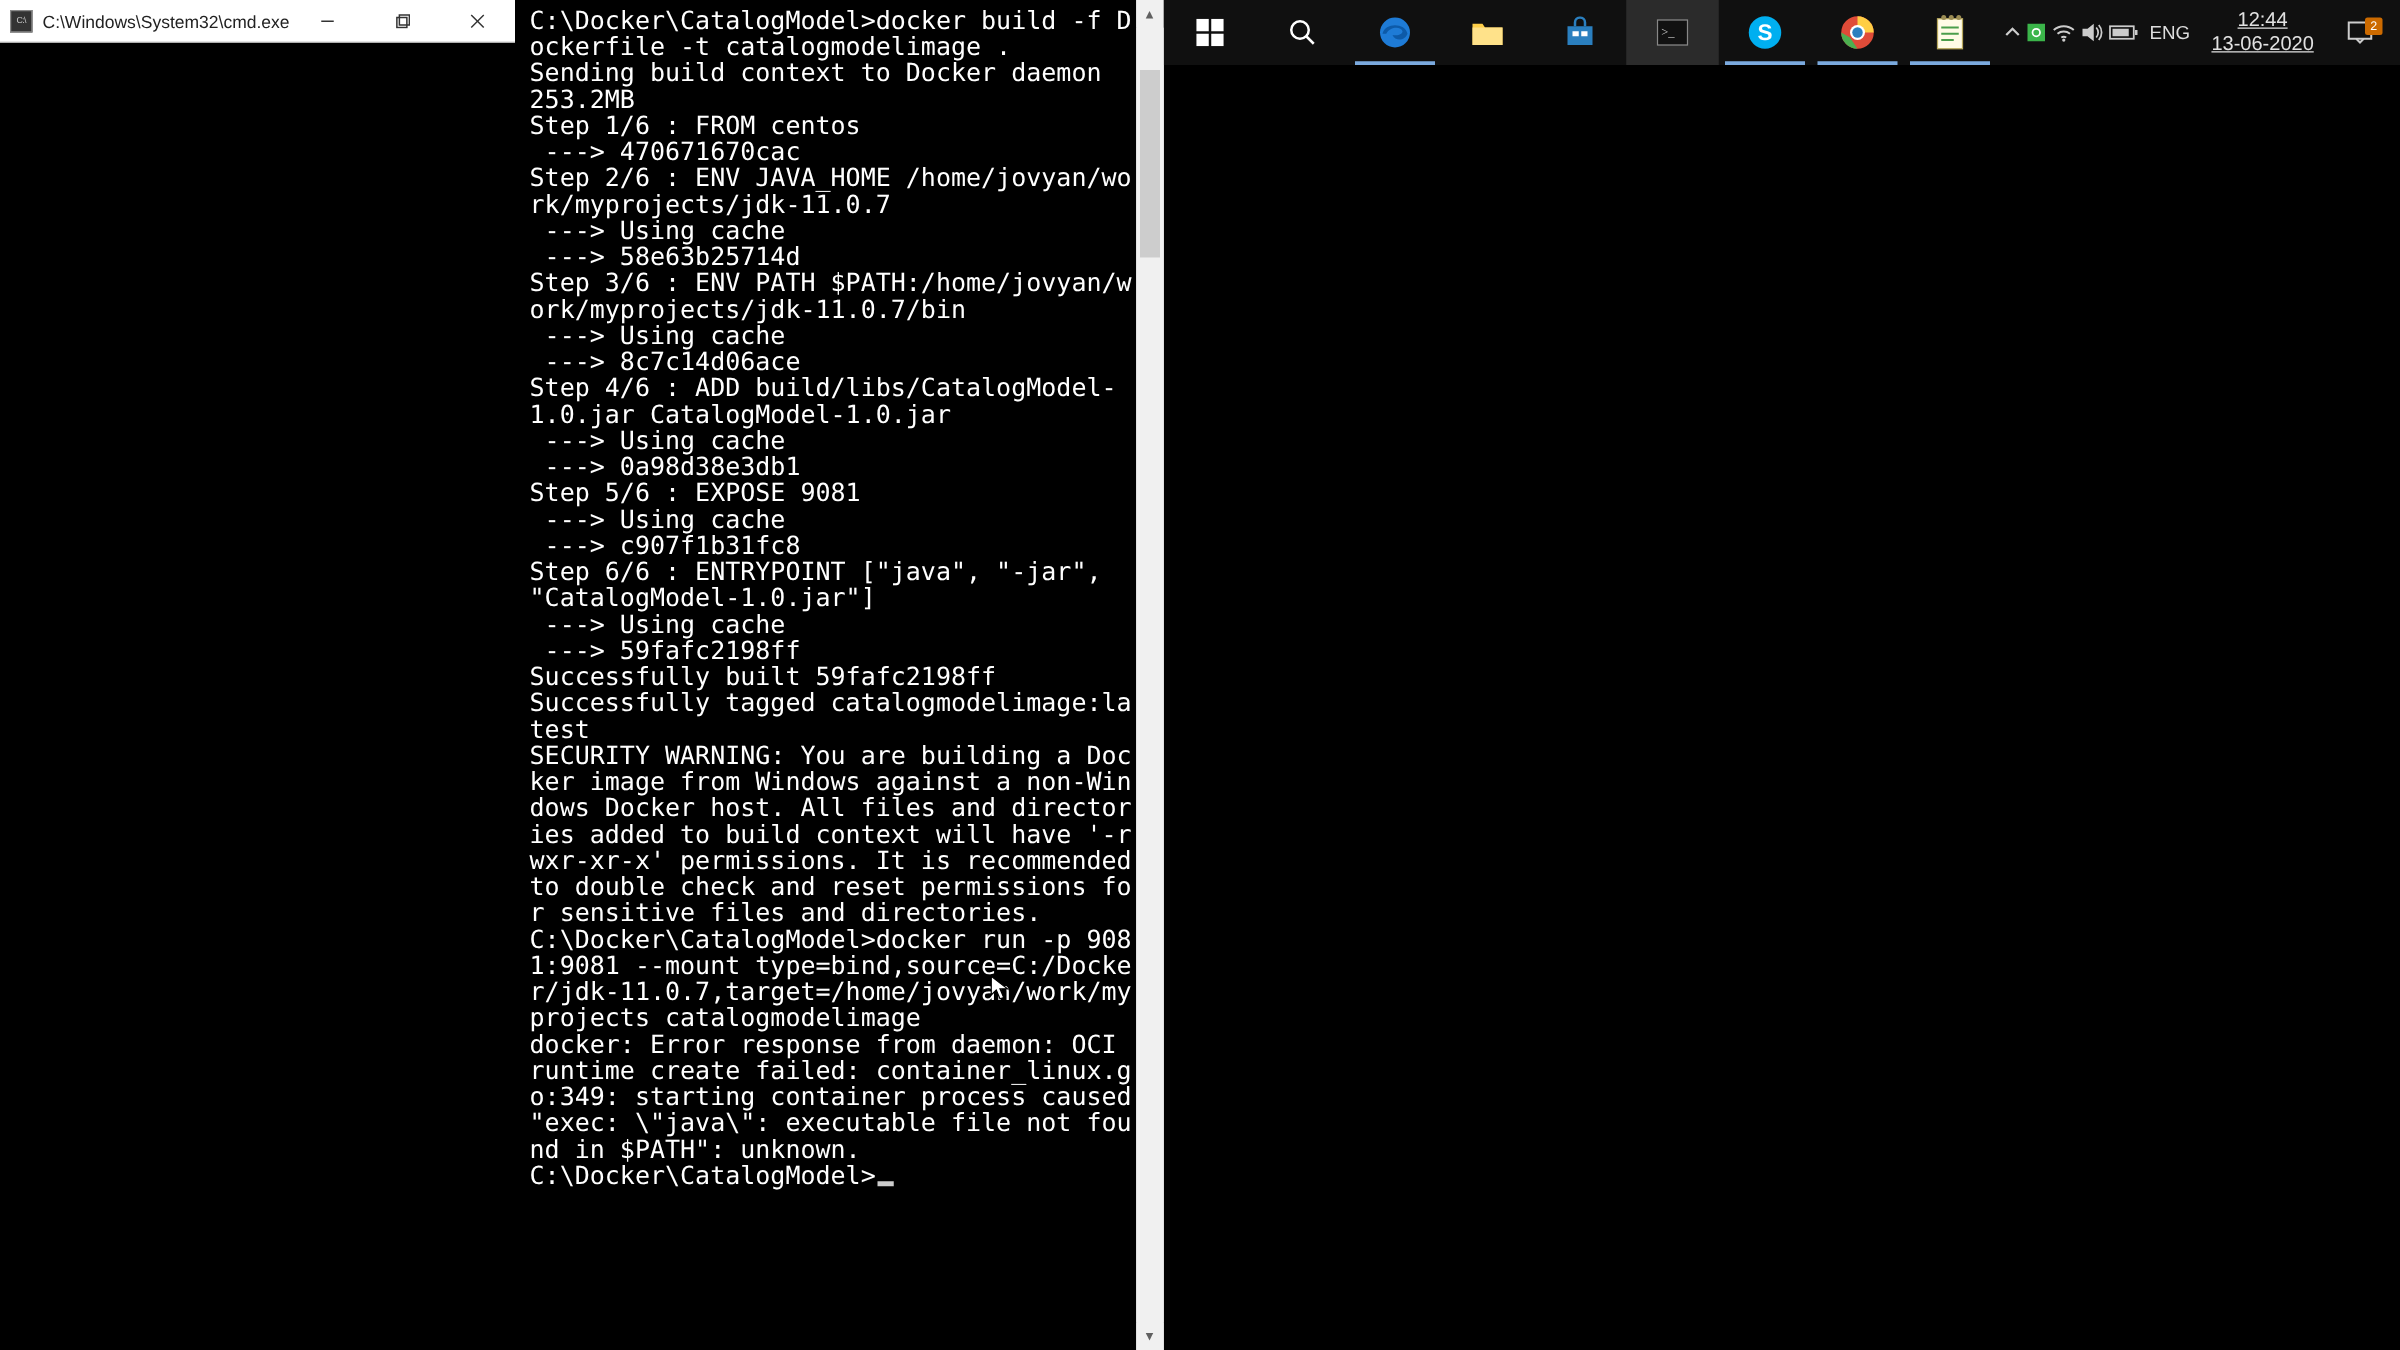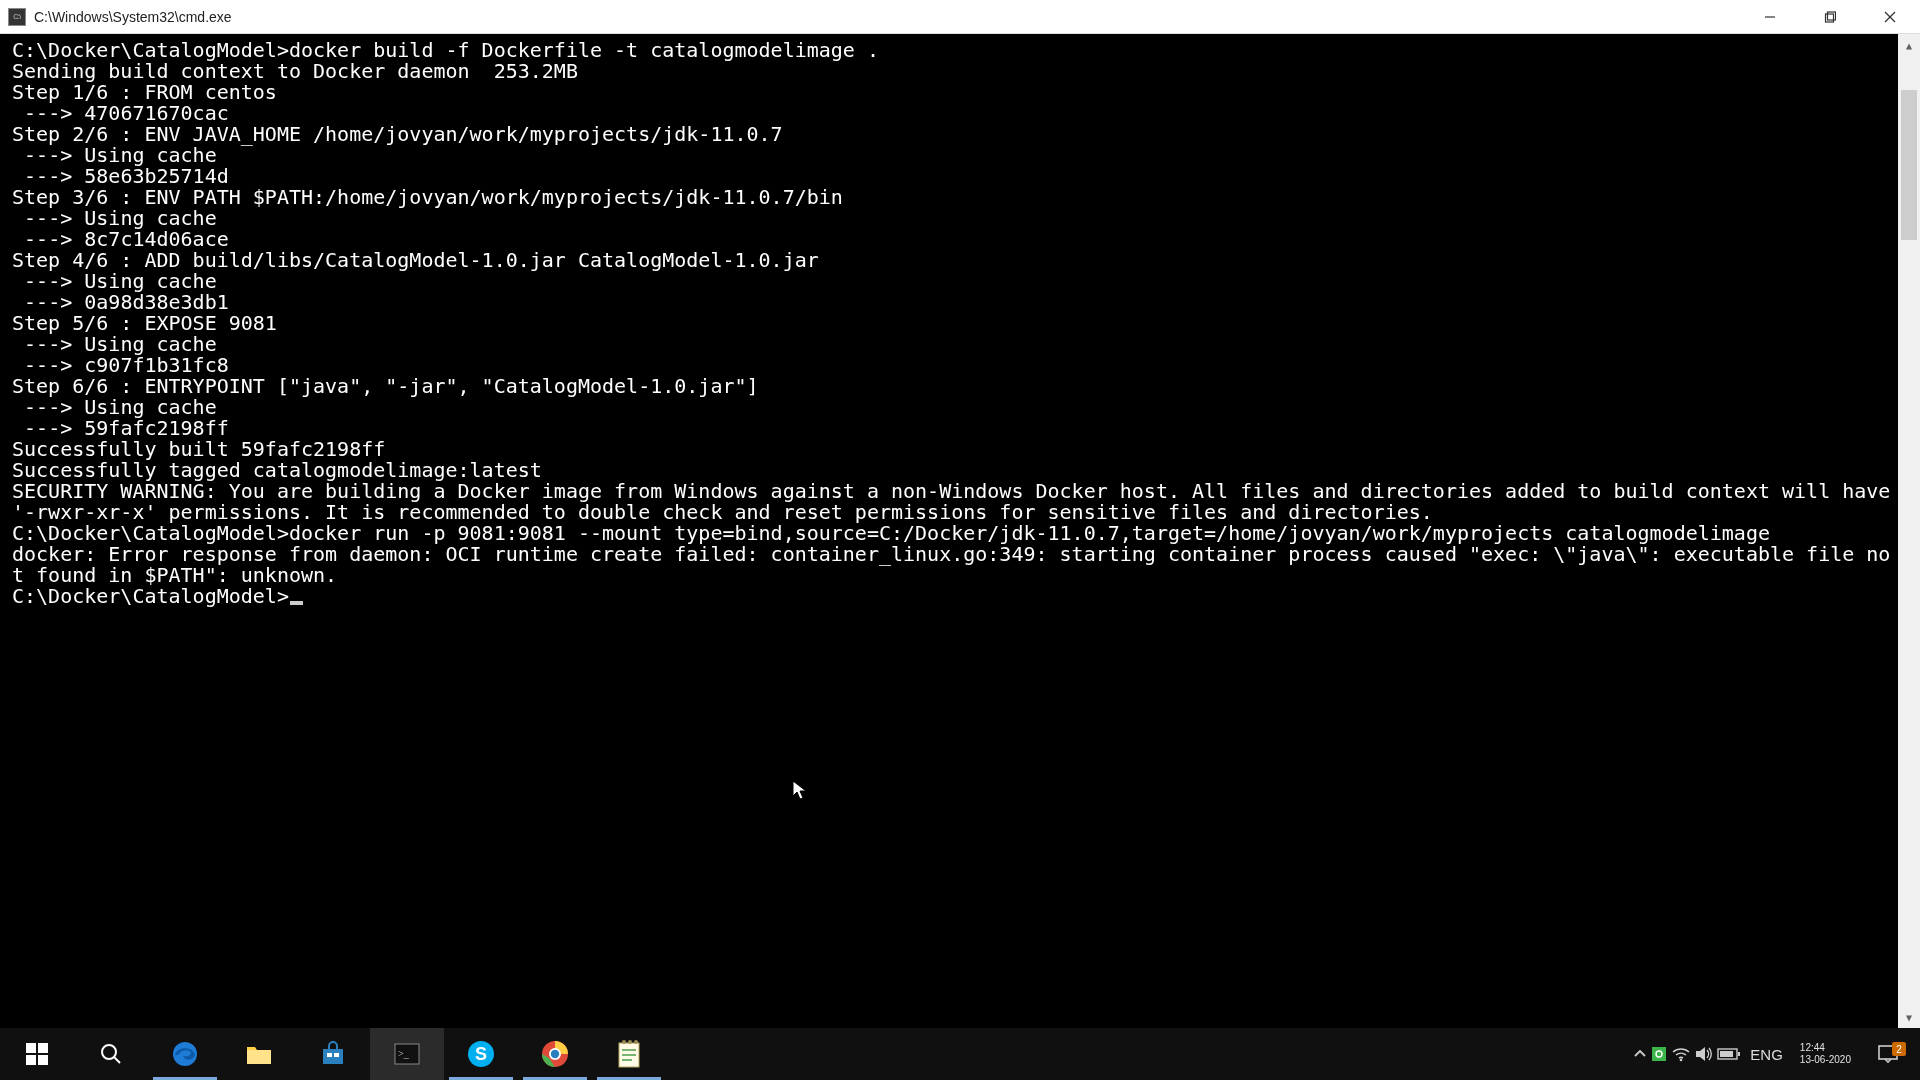--- a/index.html
+++ b/index.html
@@ -1,17 +1,17 @@
 <!DOCTYPE html>
 <html><head>
 <meta charset="utf-8">
 <style>
 * { margin: 0; padding: 0; box-sizing: border-box; }
 html, body { width: 1920px; height: 1080px; overflow: hidden; font-family: Consolas, monospace; background: #000; }
-.window { width: 100%; height: 100%; display: flex; flex-direction: column; }
+.window { width: 100%; height: 100%; display: flex; flex-direction: row; }
 
 
 .titlebar { height: 34px; background: #fff; display: flex; align-items: center; color: #222; font-family: "Segoe UI", sans-serif; font-size: 14px; border-bottom: 1px solid #ddd; }
 .titlebar .app-icon { width: 18px; height: 18px; margin: 0 8px; background: #333; border: 1px solid #888; display: inline-flex; align-items: center; justify-content: center; font-size: 7px; color: #ccc; letter-spacing: -.5px;}
 .titlebar .title-text { flex: 0 1 auto; }
 .titlebar .spacer { flex: 1; }
 .titlebar .win-btn { width: 60px; height: 34px; display: flex; align-items: center; justify-content: center; color: #333; font-size: 14px; cursor: pointer; }
 
 
 .terminal-wrap { flex: 1; display: flex; background: #000; padding-left: 12px; }
@@ -32,21 +32,21 @@
 
 .taskbar { height: 52px; background: #101010; display: flex; align-items: stretch; color: #fff; font-family: "Segoe UI", sans-serif; }
 .tb-left { display: flex; align-items: stretch; }
 .tb-btn { width: 74px; display: flex; align-items: center; justify-content: center; cursor: pointer; position: relative; }
 .tb-btn.active::after { content: ""; position: absolute; bottom: 0; left: 5px; right: 5px; height: 3px; background: #7aa9de; }
 .tb-btn.running { background: #2b2b2b; }
 .tb-spacer { flex: 1; }
 .tb-tray { display: flex; align-items: center; gap: 3px; padding: 0 6px; font-size: 14px;}
 .tray-icon { display: flex; align-items: center; justify-content: center; cursor: pointer; color:#d8d8d8;}
 .tb-lang { font-size: 15px; padding: 0 6px; cursor: pointer; color:#ddd;}
-.tb-clock { text-align: left; font-size: 10px; line-height: 1.2; padding: 0 8px; cursor: pointer; color:#e2e2e2;}
+.tb-clock { text-align: center; font-size: 16px; line-height: 1.2; padding: 0 8px; cursor: pointer; color:#e2e2e2;text-decoration:underline;}
 .tb-notif { width: 52px; display:flex; align-items:center; justify-content:center; cursor:pointer; position:relative;}
 .notif-badge { position:absolute; bottom:8px; right:8px; background:#cc6a00; width:14px; height:14px; border-radius:2px; font-size:10px; display:flex; align-items:center; justify-content:center; color:#fff;}
 
 
 svg { display: block; }
 </style>
 </head>
 <body>
 
 <div class="window">

